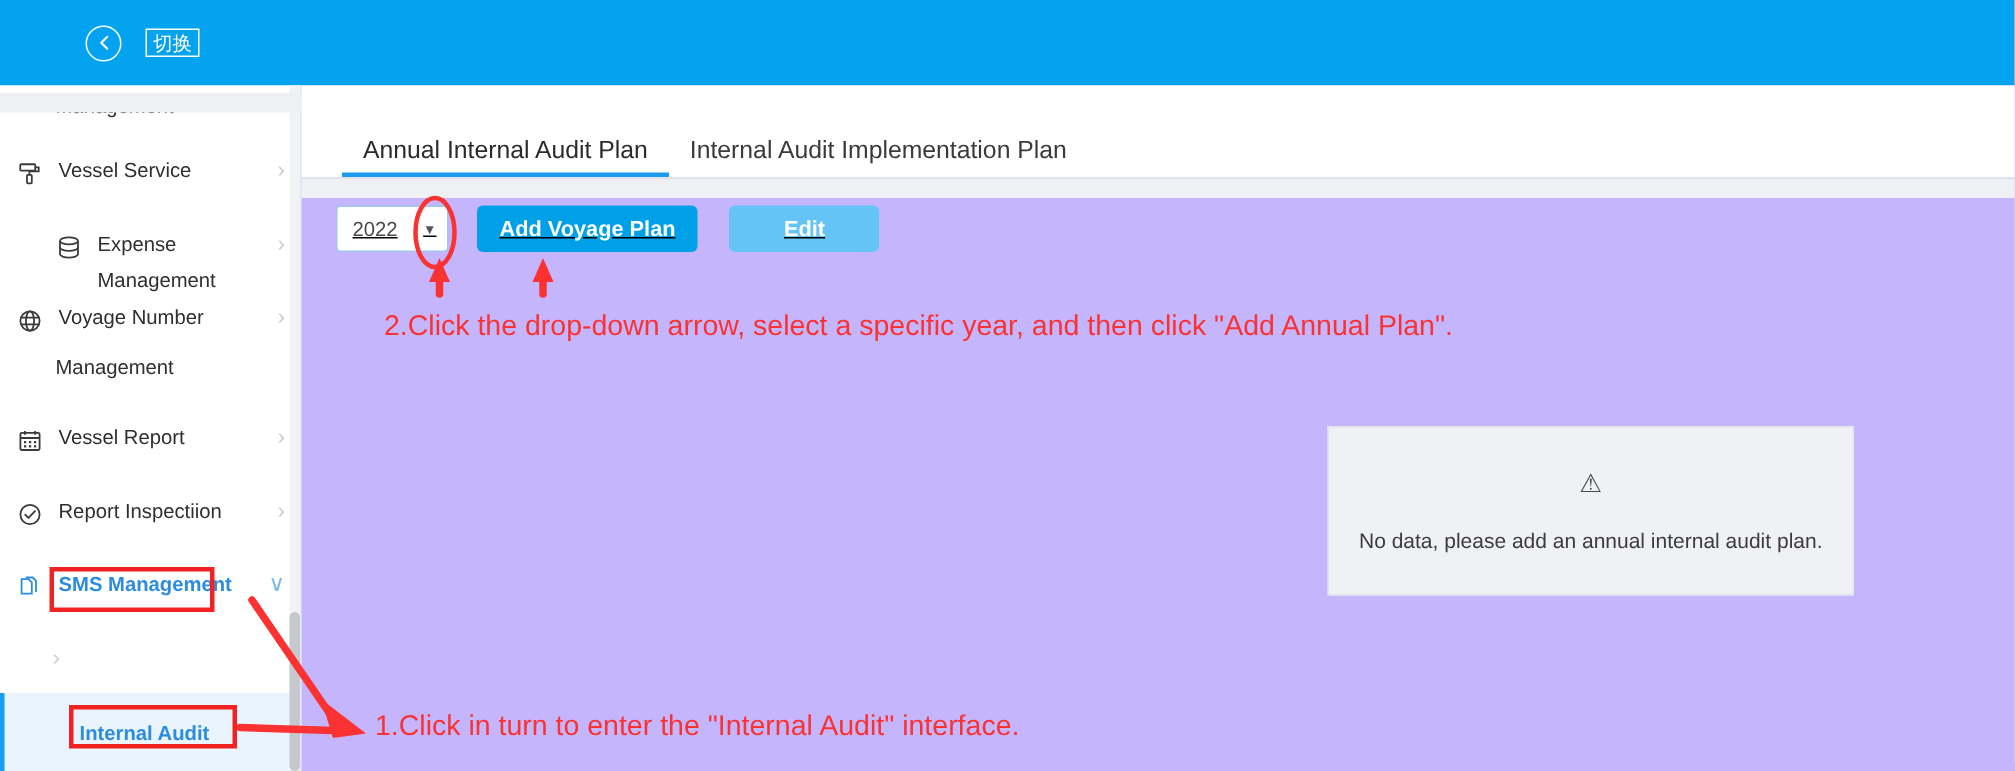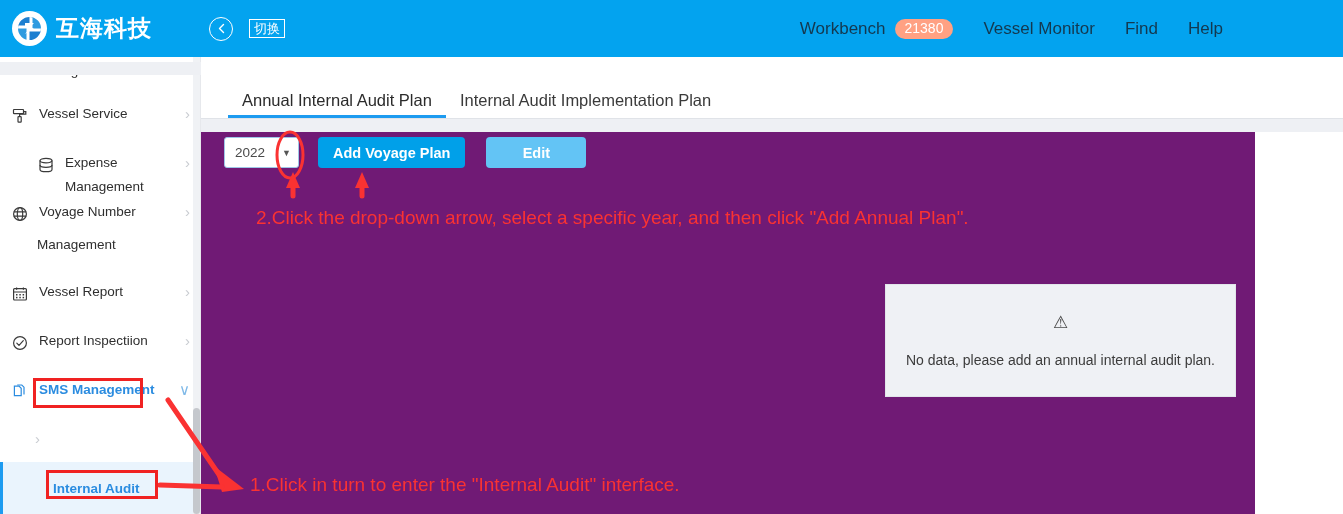--- a/index.html
+++ b/index.html
@@ -110,22 +110,22 @@
     position:absolute; left:193px; top:57px; width:7px; height:457px;
     background:#f0f2f5;
   }
   #sidebar-scroll-thumb {
     position:absolute; left:193px; top:408px; width:7px; height:106px;
     background:#c5c8cd; border-radius:4px;
   }
 
   
   #main {
-    position:absolute; left:201px; top:57px; width:1054px; height:457px;
-    background:#701a75;
+    position:absolute; left:201px; top:57px; width:1142px; height:457px;
+    background:#c4b5fd;
   }
   #tabbar {
     position:absolute; left:0; top:0; width:1142px; height:61px;
     background:#ffffff; display:flex; align-items:flex-end;
     padding-left:27px;
   }
   .tab {
     font-size:16.5px; color:#3a3a3a; padding:0 14px 8px; cursor:pointer;
     position:relative;
   }
@@ -142,21 +142,21 @@
     position:absolute; left:0; top:62px; width:1142px; height:13px;
     background:#eef0f4;
   }
   #grey-band-left {
     position:absolute; left:0; top:62px; width:201px; height:13px;
     background:#eef0f4;
   }
 
   #toolbar {
     position:absolute; left:23px; top:80px;
-    display:flex; align-items:center;
+    display:flex; align-items:center;text-decoration:underline;
   }
   #year-select {
     width:75px; height:31px; border:1px solid #9ec7e8; border-radius:3px;
     display:flex; align-items:center; justify-content:space-between;
     padding:0 7px 0 10px; background:#ffffff; cursor:pointer;
   }
   #year-value { font-size:13.5px; color:#4a4a4a; }
   #year-caret { color:#555; font-size:9px; }
   #add-plan-btn {
     margin-left:19px; background:#00a0e9; color:#ffffff;
@@ -187,51 +187,29 @@
   .annot-text {
     position:absolute; color:#fa3232; font-size:19px; white-space:nowrap;
   }
   #annot2-text { left:256px; top:207px; }
   #annot1-text { left:250px; top:474px; }
 </style>
 </head>
 <body>
 
 <div id="header">
-  <div id="logo-group">
-    <div class="logo-badge">
-      <svg width="33" height="33" viewBox="0 0 33 33">
-        <circle cx="16.5" cy="16.5" r="16" fill="#ffffff"></circle>
-        <path d="M5 16.5a11.5 11.5 0 0 1 11.5-11.5v8.5H5z" fill="#1d7fd0"></path>
-        <path d="M28 16.5A11.5 11.5 0 0 1 16.5 28v-8.5H28z" fill="#1d7fd0"></path>
-        <path d="M16.5 5a11.5 11.5 0 0 1 11.5 11.5h-8.5V5z" fill="#2f9be0"></path>
-        <path d="M16.5 28A11.5 11.5 0 0 1 5 16.5h8.5V28z" fill="#2f9be0"></path>
-        <path d="M12 11h9l-5 5h5l-9 6 5-6h-5z" fill="#ffffff"></path>
-      </svg>
-    </div>
-    <div class="logo-text">互海科技</div>
-  </div>
 
   <div id="back-btn">
     <svg width="13" height="13" viewBox="0 0 13 13">
       <path d="M8.5 2.5L4.5 6.5l4 4" stroke="#ffffff" stroke-width="1.4" fill="none" stroke-linecap="round" stroke-linejoin="round"></path>
     </svg>
   </div>
 
   <div id="switch-badge">切换</div>
 
-  <div id="header-nav">
-    <div class="nav-item nav-workbench">
-      <span>Workbench</span>
-      <span id="workbench-badge">21380</span>
-    </div>
-    <div class="nav-item">Vessel Monitor</div>
-    <div class="nav-item">Find</div>
-    <div class="nav-item">Help</div>
-  </div>
 </div>
 
 <div id="sidebar">
 
   <div id="sb-mgmt-top" class="side-cont">Management</div>
 
   <div id="sb-vessel-service" class="side-row">
     <span class="side-icon">
       <svg width="18" height="18" viewBox="0 0 18 18" fill="none" stroke="#3a3a3a" stroke-width="1.2">
         <rect x="2.5" y="2.5" width="10" height="4.2" rx="0.6"></rect>

